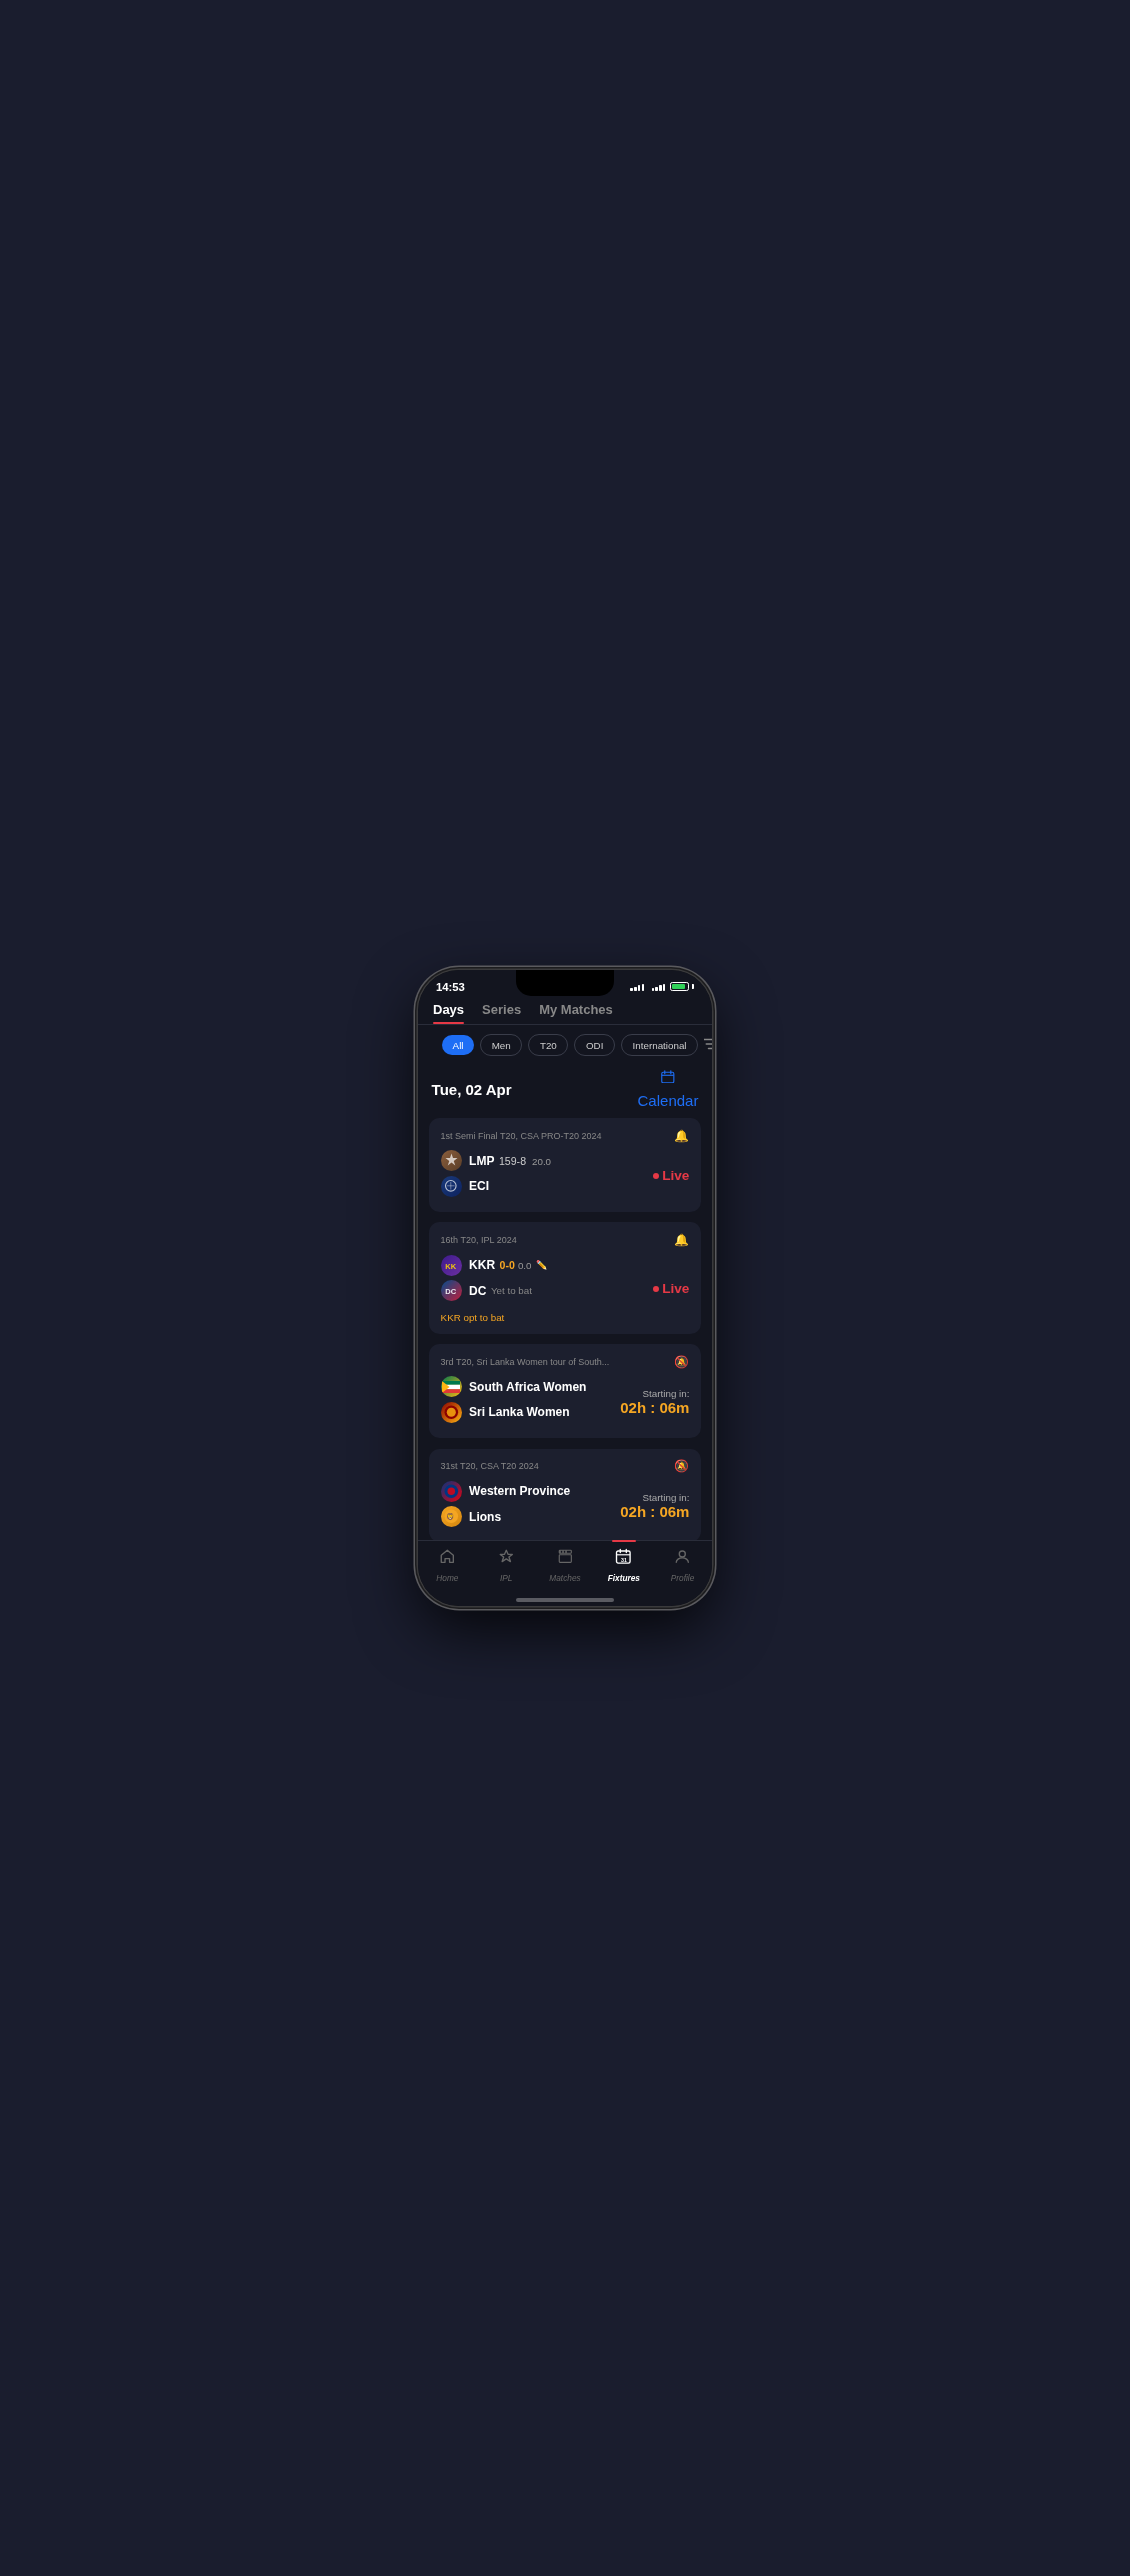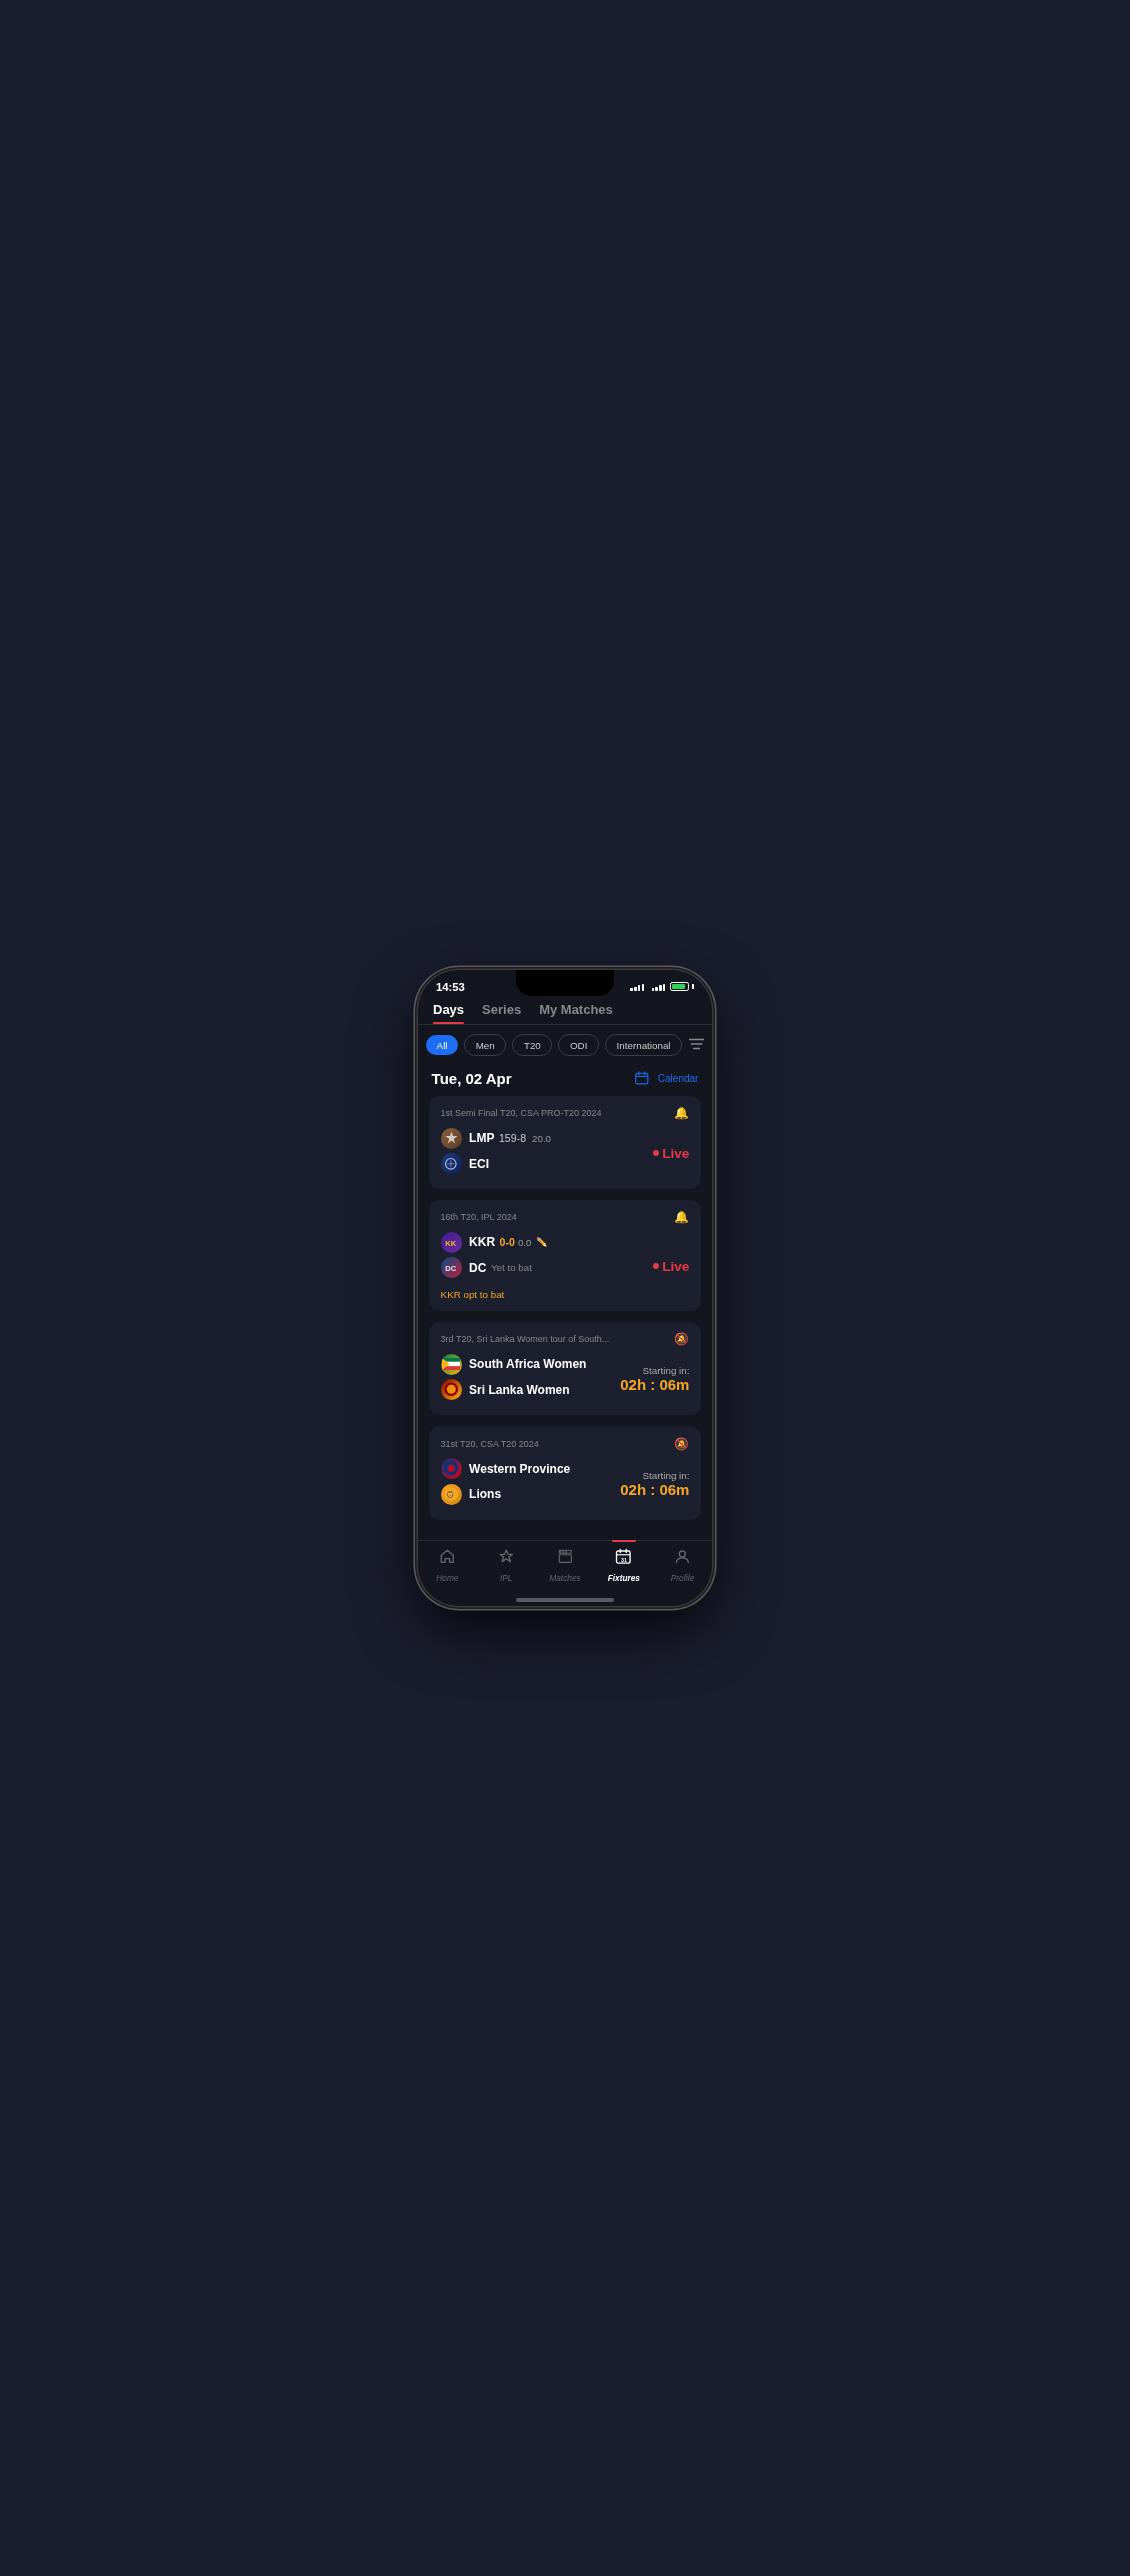--- a/index.html
+++ b/index.html
@@ -180,21 +180,21 @@
       height: 1.9px;
       background: #e63946;
       border-radius: 1.5px;
     }
 
     
     .filter-row {
       display: flex;
       align-items: center;
       gap: 6px;
-      padding: 9px 8px;
+      padding: 9px 24px;
       flex-shrink: 0;
     }
 
     .filter-pill {
       padding: 4.5px 10.6px;
       border-radius: 15px;
       font-size: 9.8px;
       font-weight: 500;
       cursor: pointer;
     }
@@ -229,23 +229,24 @@
       font-size: 15px;
       font-weight: 700;
       color: #fff;
     }
 
     .calendar-btn {
       display: flex;
       align-items: center;
       gap: 9px;
       color: #1e6ef5;
-      font-size: 10px;
+      font-size: 15px;
       font-weight: 500;
       cursor: pointer;
+      flex-direction: column;
     }
 
     
     .match-card {
       background: #1c1f2e;
       border-radius: 10.6px;
       margin: 0 10.6px 10.6px;
       padding: 10.6px 12px;
       cursor: pointer;
     }

